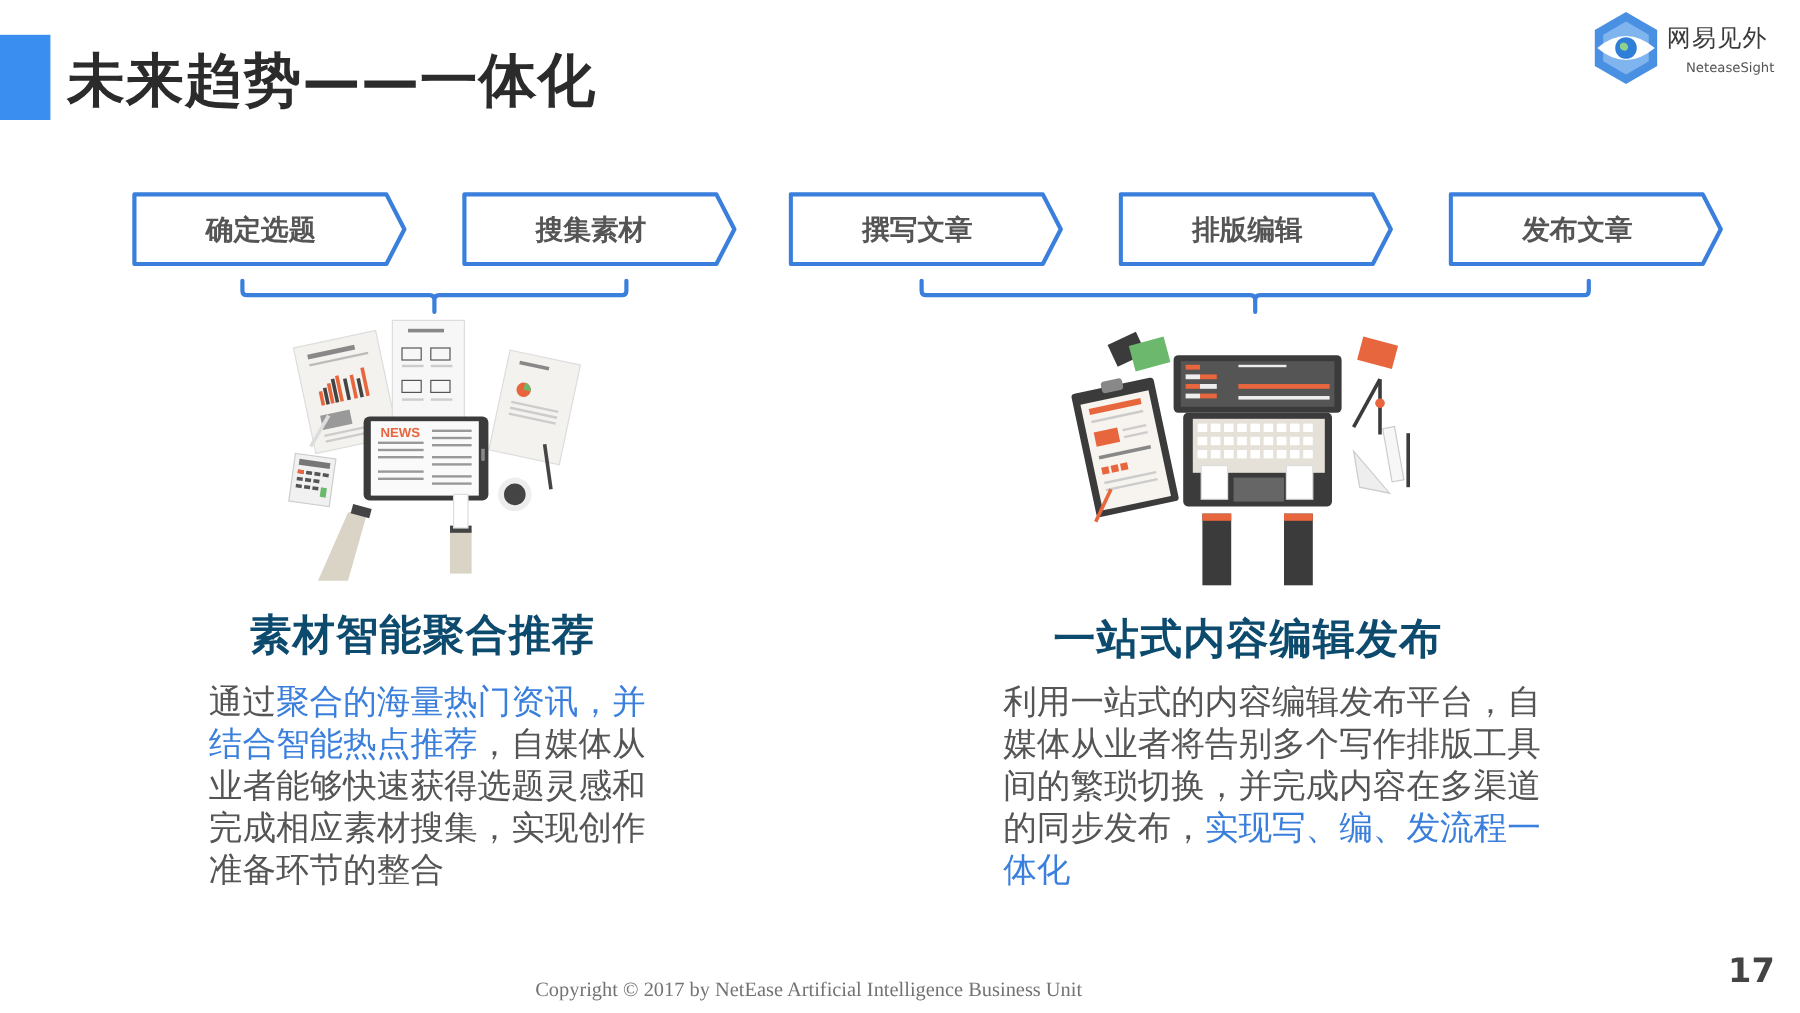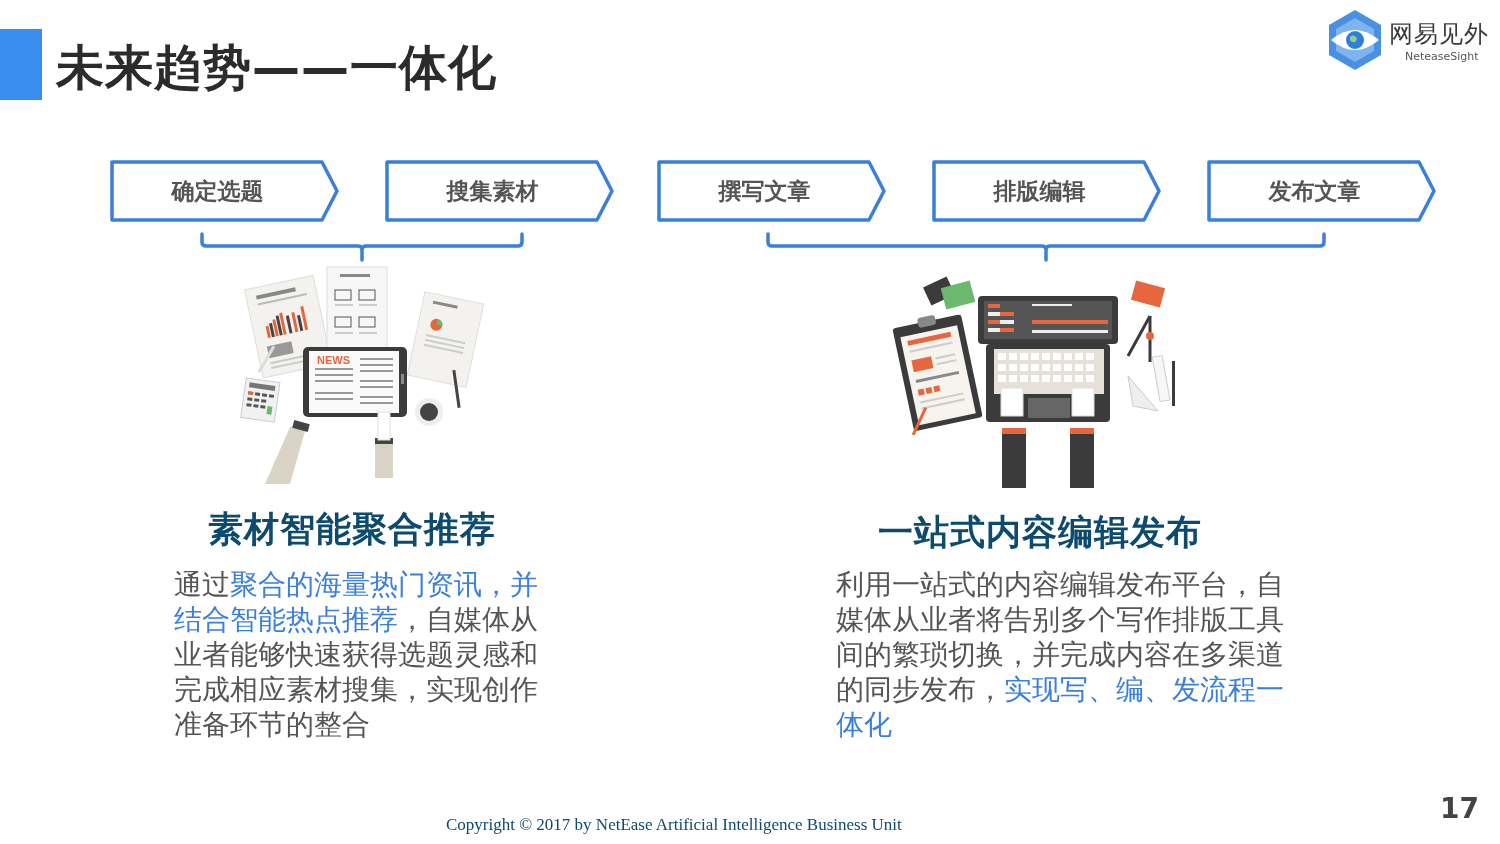--- a/index.html
+++ b/index.html
@@ -4,36 +4,36 @@
   <style>
     * { margin: 0; padding: 0; box-sizing: border-box; }
     html, body { width: 1500px; height: 844px; background: #ffffff; overflow: hidden; }
     body { position: relative; font-family: "DejaVu Sans", "Liberation Sans", sans-serif; color: #3a3a3a; }
 
     .accent-bar { position: absolute; left: 0; top: 29px; width: 42px; height: 71px; background: #3a8ef0; }
     .slide-title { position: absolute; left: 56px; top: 40px; font-size: 48px; font-weight: bold; color: #2b2b2b; letter-spacing: 1px; line-height: 54px; }
 
     .logo { position: absolute; left: 1325px; top: 8px; width: 170px; height: 64px; }
     .logo svg { position: absolute; left: 0; top: 0; }
-    .logo-cn { position: absolute; left: 64px; top: 10px; font-size: 24px; color: #3a3a3a; letter-spacing: 1px; }
+    .logo-cn { position: absolute; left: 64px; top: 10px; font-size: 20px; color: #3a3a3a; letter-spacing: 1px; }
     .logo-en { position: absolute; left: 80px; top: 42px; font-size: 11px; color: #555; }
 
     .step { position: absolute; top: 160px; height: 62px; }
     .step svg { position: absolute; left: 0; top: 0; }
     .step-label { position: absolute; left: 0; top: 0; height: 62px; display: flex; align-items: center; justify-content: center; font-size: 23px; font-weight: bold; color: #555555; }
 
     .bracket { position: absolute; }
 
     .illus { position: absolute; }
 
     .sec-title { position: absolute; font-size: 35px; font-weight: bold; color: #0c4a6e; white-space: nowrap; letter-spacing: 1px; }
     .sec-body { position: absolute; font-size: 28px; line-height: 35px; color: #555555; }
     .hl { color: #3a7fdc; }
 
-    .copyright { position: absolute; left: 446px; top: 815px; font-family: "Liberation Serif", "DejaVu Serif", serif; font-size: 17px; color: #0c4a6e; letter-spacing: 0px; }
+    .copyright { position: absolute; left: 446px; top: 815px; font-family: "Liberation Serif", "DejaVu Serif", serif; font-size: 17px; color: #737373; letter-spacing: 0px; }
     .page-num { position: absolute; left: 1440px; top: 792px; font-size: 28px; font-weight: bold; color: #444; }
   </style>
 </head>
 <body>
 
 <div class="accent-bar"></div>
 <div class="slide-title">未来趋势——一体化</div>
 
 <div class="logo">
   <svg width="60" height="64" viewBox="0 0 60 64">

